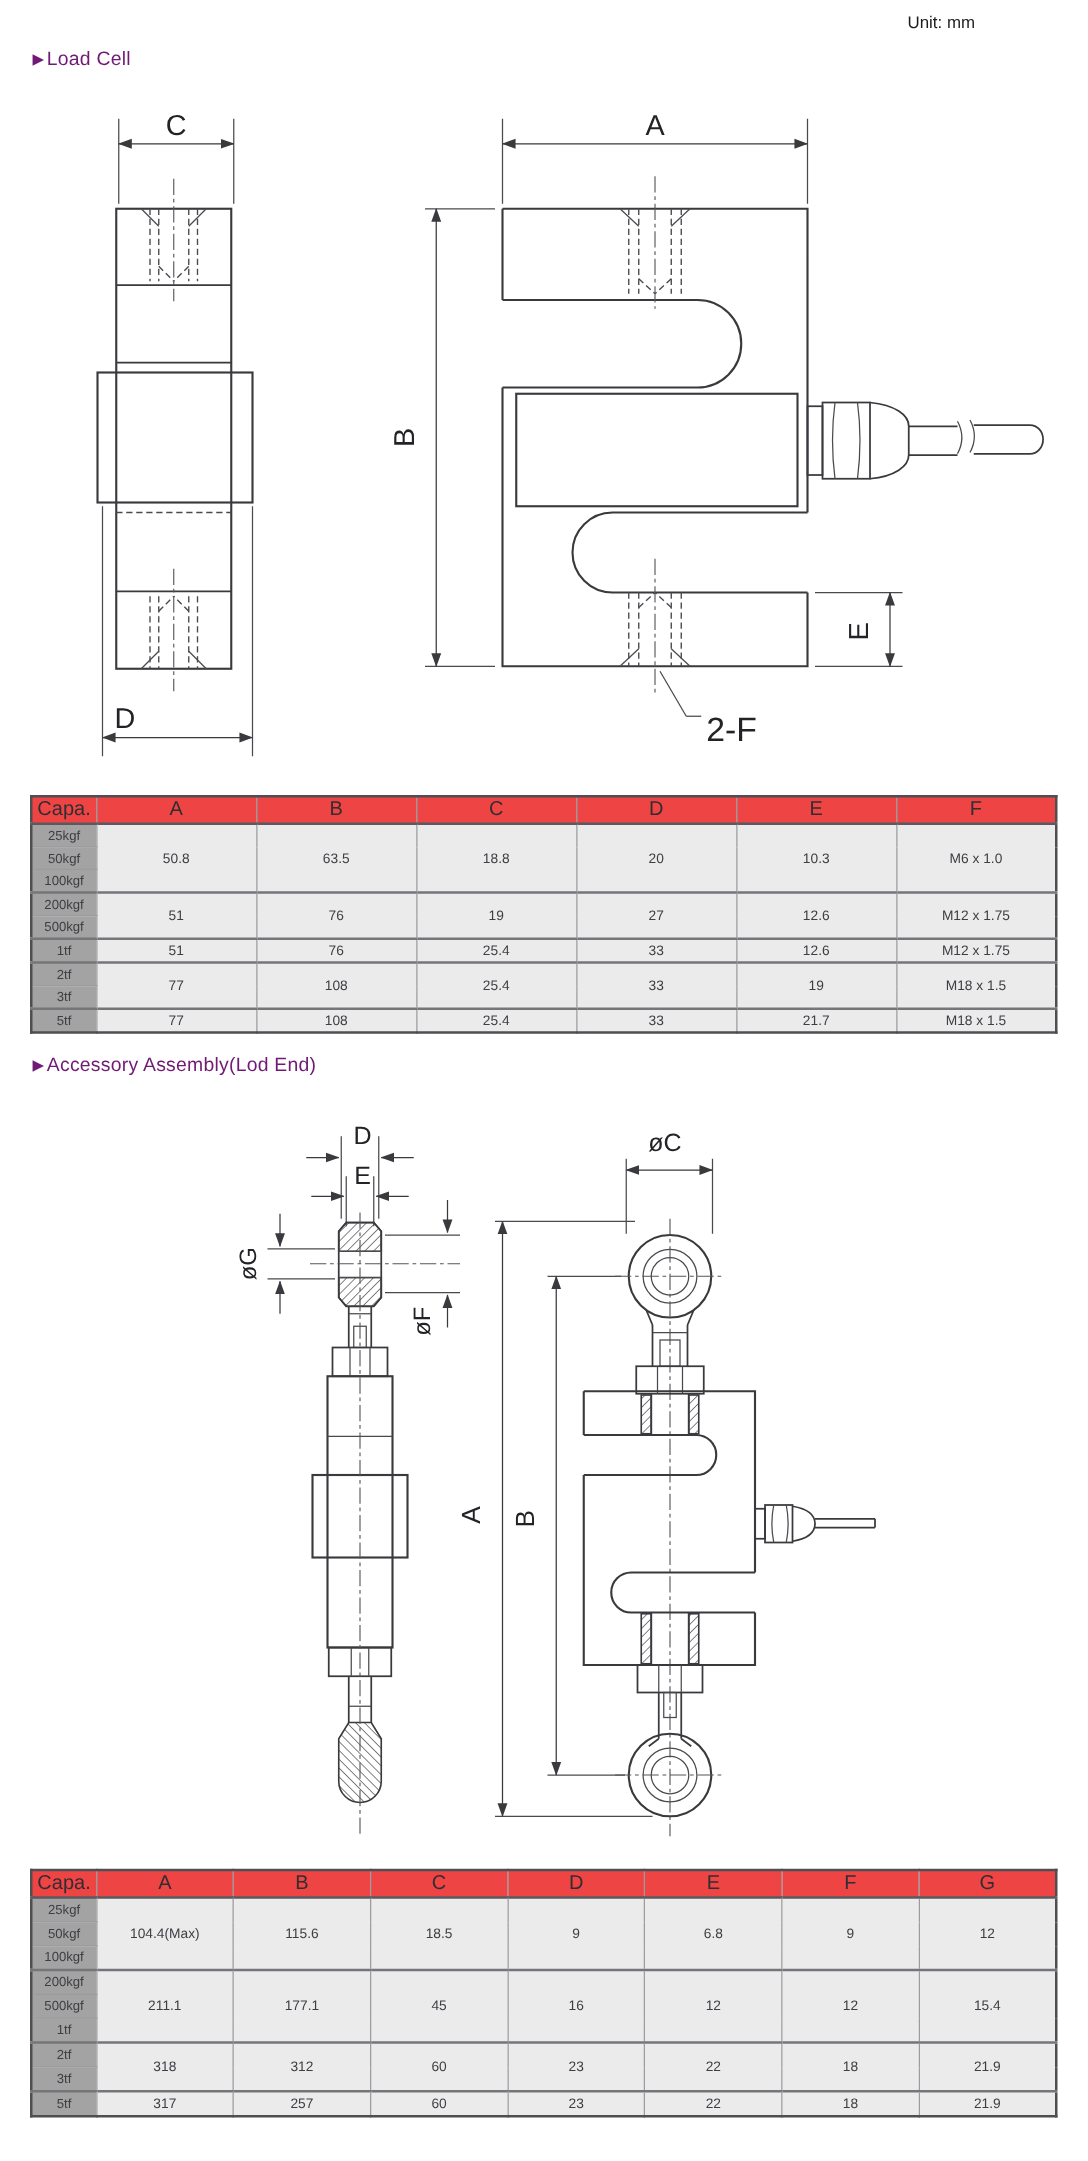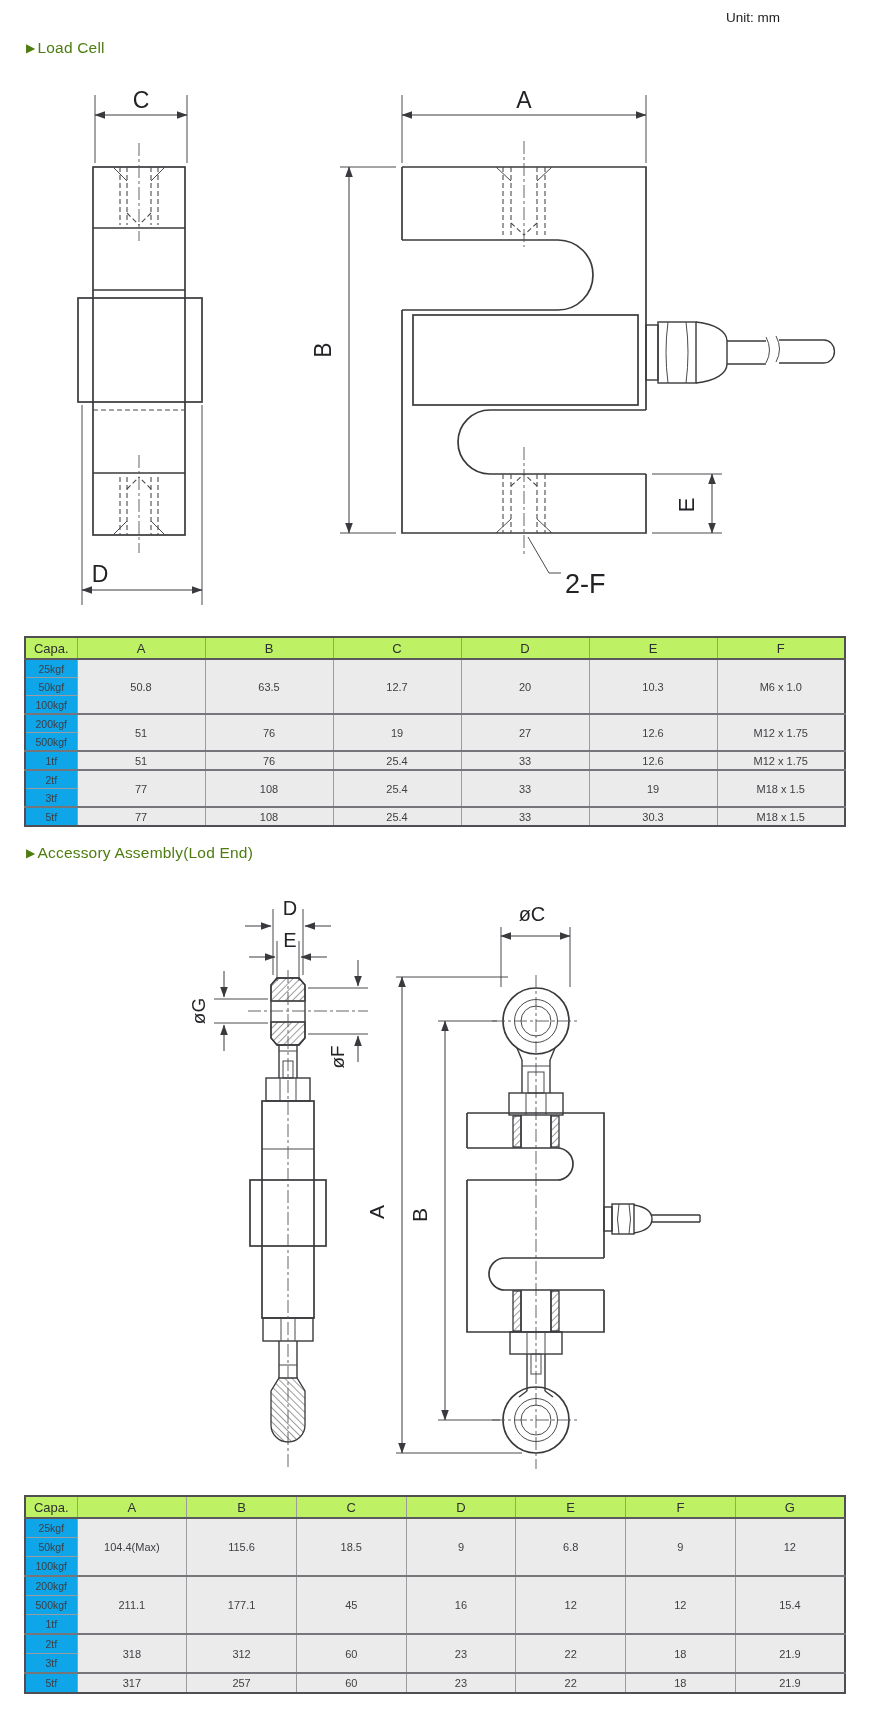--- a/index.html
+++ b/index.html
@@ -1,21 +1,21 @@
 <!DOCTYPE html>
 <html><head>
 <meta charset="utf-8">
 <style>
   html,body{margin:0;padding:0;background:#ffffff;}
   body{font-family:"Liberation Sans", sans-serif; color:#38383d;}
   #page{position:relative;width:870px;height:1729px;background:#fff;overflow:hidden;}
 
   .unit-note{position:absolute;top:10px;left:630px;width:150px;text-align:right;
     font-size:13.5px;color:#1c1c1e;}
-  .sec-heading{position:absolute;left:26px;font-size:15.5px;color:#4d7c0f;letter-spacing:0.2px;}
+  .sec-heading{position:absolute;left:26px;font-size:15.5px;color:#701a75;letter-spacing:0.2px;}
   .sec-heading .mk{font-size:12px;vertical-align:1px;margin-right:2px;}
   #h1{top:39px;}
   #h2{top:844px;}
 
   svg text{font-family:"Liberation Sans", sans-serif; fill:#232327;}
   .o{fill:none;stroke:#3a3a3e;stroke-width:1.7;}
   .o2{fill:none;stroke:#3a3a3e;stroke-width:1.4;}
   .t{fill:none;stroke:#4a4a4e;stroke-width:1;}
   .h{fill:none;stroke:#4a4a4e;stroke-width:1.1;stroke-dasharray:5 3;}
   .cl{fill:none;stroke:#55555a;stroke-width:0.9;stroke-dasharray:13 3 3 3;}
@@ -25,26 +25,26 @@
 
   #svg1{position:absolute;top:75px;left:0;}
   #svg2{position:absolute;top:875px;left:0;}
 
   table.spec{position:absolute;left:24px;width:822px;border-collapse:collapse;
     table-layout:fixed;border:2px solid #4f4f53;}
   #t1{top:636px;}
   #t2{top:1495px;}
   table.spec th, table.spec td{border:1px solid #9c9ca0;text-align:center;
     vertical-align:middle;padding:0;}
-  table.spec th{background:#bef264;color:#2e2e33;font-weight:normal;font-size:13px;
+  table.spec th{background:#ef4444;color:#2e2e33;font-weight:normal;font-size:16px;
     height:20px;border-bottom:2px solid #5a5a5e;}
   table.spec td{background:#ebebec;font-size:11px;color:#3e3e43;}
   #t1 td{height:17px;}
   #t2 td{height:18px;}
-  table.spec td.c{background:#0ea5e9;font-size:10.5px;}
+  table.spec td.c{background:#a3a3a3;font-size:10.5px;}
   table.spec tr.g td{border-top:2px solid #76767a;}
   col.capa{width:52px;}
 </style>
 </head>
 <body>
 
 <div id="page">
 
   <div class="unit-note">Unit: mm</div>
 
@@ -184,21 +184,21 @@
         <th>D</th>
         <th>E</th>
         <th>F</th>
       </tr>
     </thead>
     <tbody>
       <tr class="g">
         <td class="c">25kgf</td>
         <td rowspan="3">50.8</td>
         <td rowspan="3">63.5</td>
-        <td rowspan="3">12.7</td>
+        <td rowspan="3">18.8</td>
         <td rowspan="3">20</td>
         <td rowspan="3">10.3</td>
         <td rowspan="3">M6 x 1.0</td>
       </tr>
       <tr>
           <td class="c">50kgf</td>
         </tr>
       <tr>
           <td class="c">100kgf</td>
         </tr>
@@ -234,21 +234,21 @@
       </tr>
       <tr>
           <td class="c">3tf</td>
         </tr>
       <tr class="g">
         <td class="c">5tf</td>
         <td>77</td>
         <td>108</td>
         <td>25.4</td>
         <td>33</td>
-        <td>30.3</td>
+        <td>21.7</td>
         <td>M18 x 1.5</td>
       </tr>
     </tbody>
   </table>
 
   <div id="h2" class="sec-heading">
     <span class="mk">▶</span><span>Accessory Assembly(Lod End)</span>
   </div>
 
   <svg id="svg2" width="870" height="608" viewBox="0 0 870 608">

